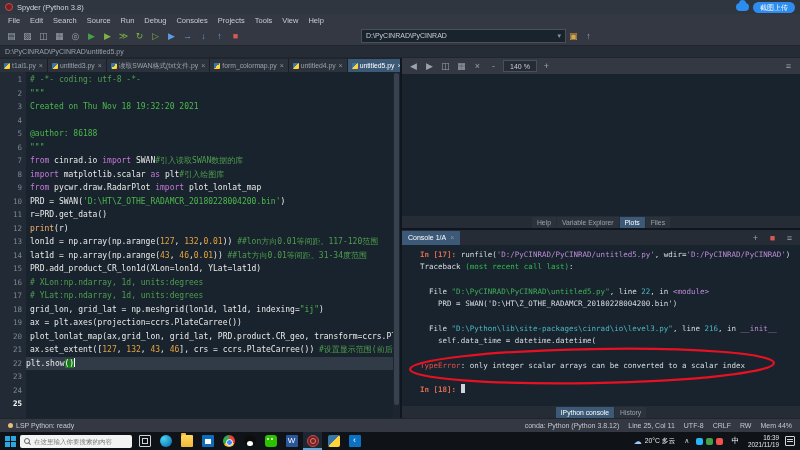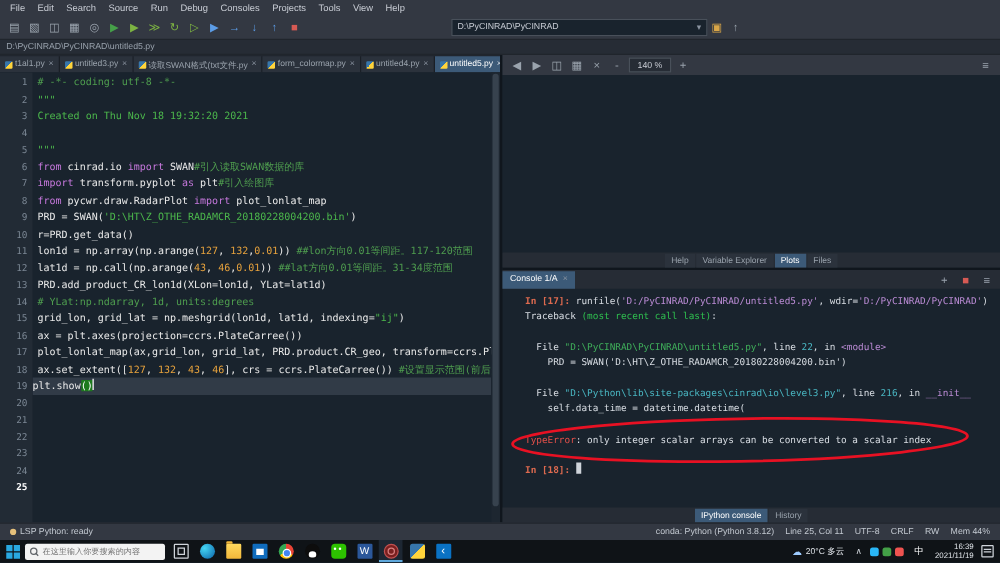--- a/index.html
+++ b/index.html
@@ -121,20 +121,26 @@
   .ime{color:#fff;font-size:7.5px;padding:0 3px}
   .clock{color:#e3e7ec;font-size:6.3px;line-height:7px;text-align:right;padding:0 3px;white-space:nowrap}
   .notif{width:10px;height:10px;border:1px solid #cfd4da;border-radius:1px;position:relative;margin-right:2px}
   .notif::after{content:"";position:absolute;left:1px;top:2px;width:6px;height:1px;background:#cfd4da;box-shadow:0 2px 0 #cfd4da}
 </style>
 </head>
 <body>
 
 <div class="window">
 
+  <div class="titlebar">
+    <span class="spyder-logo"></span>
+    <span class="title-text">Spyder (Python 3.8)</span>
+    <span class="cloud"></span>
+    <span class="upload-pill">截图上传</span>
+  </div>
 
   <div class="menubar">
       <span class="menu-item">File</span>
       <span class="menu-item">Edit</span>
       <span class="menu-item">Search</span>
       <span class="menu-item">Source</span>
       <span class="menu-item">Run</span>
       <span class="menu-item">Debug</span>
       <span class="menu-item">Consoles</span>
       <span class="menu-item">Projects</span>
@@ -235,29 +241,32 @@
             <div class="gnum">22</div>
             <div class="gnum">23</div>
             <div class="gnum">24</div>
             <div class="gnum cur">25</div>
           </div>
         <div class="code-lines">
             <div class="code-line"><span class="tk-com"># -*- coding: utf-8 -*-</span></div>
             <div class="code-line"><span class="tk-str">"""</span></div>
             <div class="code-line"><span class="tk-str">Created on Thu Nov 18 19:32:20 2021</span></div>
             <div class="code-line">&nbsp;</div>
+            <div class="code-line"><span class="tk-str">@author: 86188</span></div>
             <div class="code-line"><span class="tk-str">"""</span></div>
             <div class="code-line"><span class="tk-kw">from</span><span class="tk-txt"> cinrad.io </span><span class="tk-kw">import</span><span class="tk-txt"> SWAN</span><span class="tk-com">#引入读取SWAN数据的库</span></div>
-            <div class="code-line"><span class="tk-kw">import</span><span class="tk-txt"> transform.pyplot </span><span class="tk-kw">as</span><span class="tk-txt"> plt</span><span class="tk-com">#引入绘图库</span></div>
+            <div class="code-line"><span class="tk-kw">import</span><span class="tk-txt"> matplotlib.scalar </span><span class="tk-kw">as</span><span class="tk-txt"> plt</span><span class="tk-com">#引入绘图库</span></div>
             <div class="code-line"><span class="tk-kw">from</span><span class="tk-txt"> pycwr.draw.RadarPlot </span><span class="tk-kw">import</span><span class="tk-txt"> plot_lonlat_map</span></div>
             <div class="code-line"><span class="tk-txt">PRD = SWAN(</span><span class="tk-str">'D:\HT\Z_OTHE_RADAMCR_20180228004200.bin'</span><span class="tk-txt">)</span></div>
             <div class="code-line"><span class="tk-txt">r=PRD.get_data()</span></div>
+            <div class="code-line"><span class="tk-bi">print</span><span class="tk-txt">(r)</span></div>
             <div class="code-line"><span class="tk-txt">lon1d = np.array(np.arange(</span><span class="tk-num">127</span><span class="tk-txt">, </span><span class="tk-num">132</span><span class="tk-txt">,</span><span class="tk-num">0.01</span><span class="tk-txt">)) </span><span class="tk-com">##lon方向0.01等间距。117-120范围</span></div>
-            <div class="code-line"><span class="tk-txt">lat1d = np.call(np.arange(</span><span class="tk-num">43</span><span class="tk-txt">, </span><span class="tk-num">46</span><span class="tk-txt">,</span><span class="tk-num">0.01</span><span class="tk-txt">)) </span><span class="tk-com">##lat方向0.01等间距。31-34度范围</span></div>
+            <div class="code-line"><span class="tk-txt">lat1d = np.array(np.arange(</span><span class="tk-num">43</span><span class="tk-txt">, </span><span class="tk-num">46</span><span class="tk-txt">,</span><span class="tk-num">0.01</span><span class="tk-txt">)) </span><span class="tk-com">##lat方向0.01等间距。31-34度范围</span></div>
             <div class="code-line"><span class="tk-txt">PRD.add_product_CR_lon1d(XLon=lon1d, YLat=lat1d)</span></div>
+            <div class="code-line"><span class="tk-com"># XLon:np.ndarray, 1d, units:degrees</span></div>
             <div class="code-line"><span class="tk-com"># YLat:np.ndarray, 1d, units:degrees</span></div>
             <div class="code-line"><span class="tk-txt">grid_lon, grid_lat = np.meshgrid(lon1d, lat1d, indexing=</span><span class="tk-str">"ij"</span><span class="tk-txt">)</span></div>
             <div class="code-line"><span class="tk-txt">ax = plt.axes(projection=ccrs.PlateCarree())</span></div>
             <div class="code-line"><span class="tk-txt">plot_lonlat_map(ax,grid_lon, grid_lat, PRD.product.CR_geo, transform=ccrs.Plat</span></div>
             <div class="code-line"><span class="tk-txt">ax.set_extent([</span><span class="tk-num">127</span><span class="tk-txt">, </span><span class="tk-num">132</span><span class="tk-txt">, </span><span class="tk-num">43</span><span class="tk-txt">, </span><span class="tk-num">46</span><span class="tk-txt">], crs = ccrs.PlateCarree()) </span><span class="tk-com">#设置显示范围(前后是</span></div>
             <div class="code-line current"><span class="tk-txt">plt.show</span><span class="tk-mp">()</span><span class="cursor"></span></div>
           </div>
         <div class="vscroll">
             <div class="vhandle"></div>
           </div>

